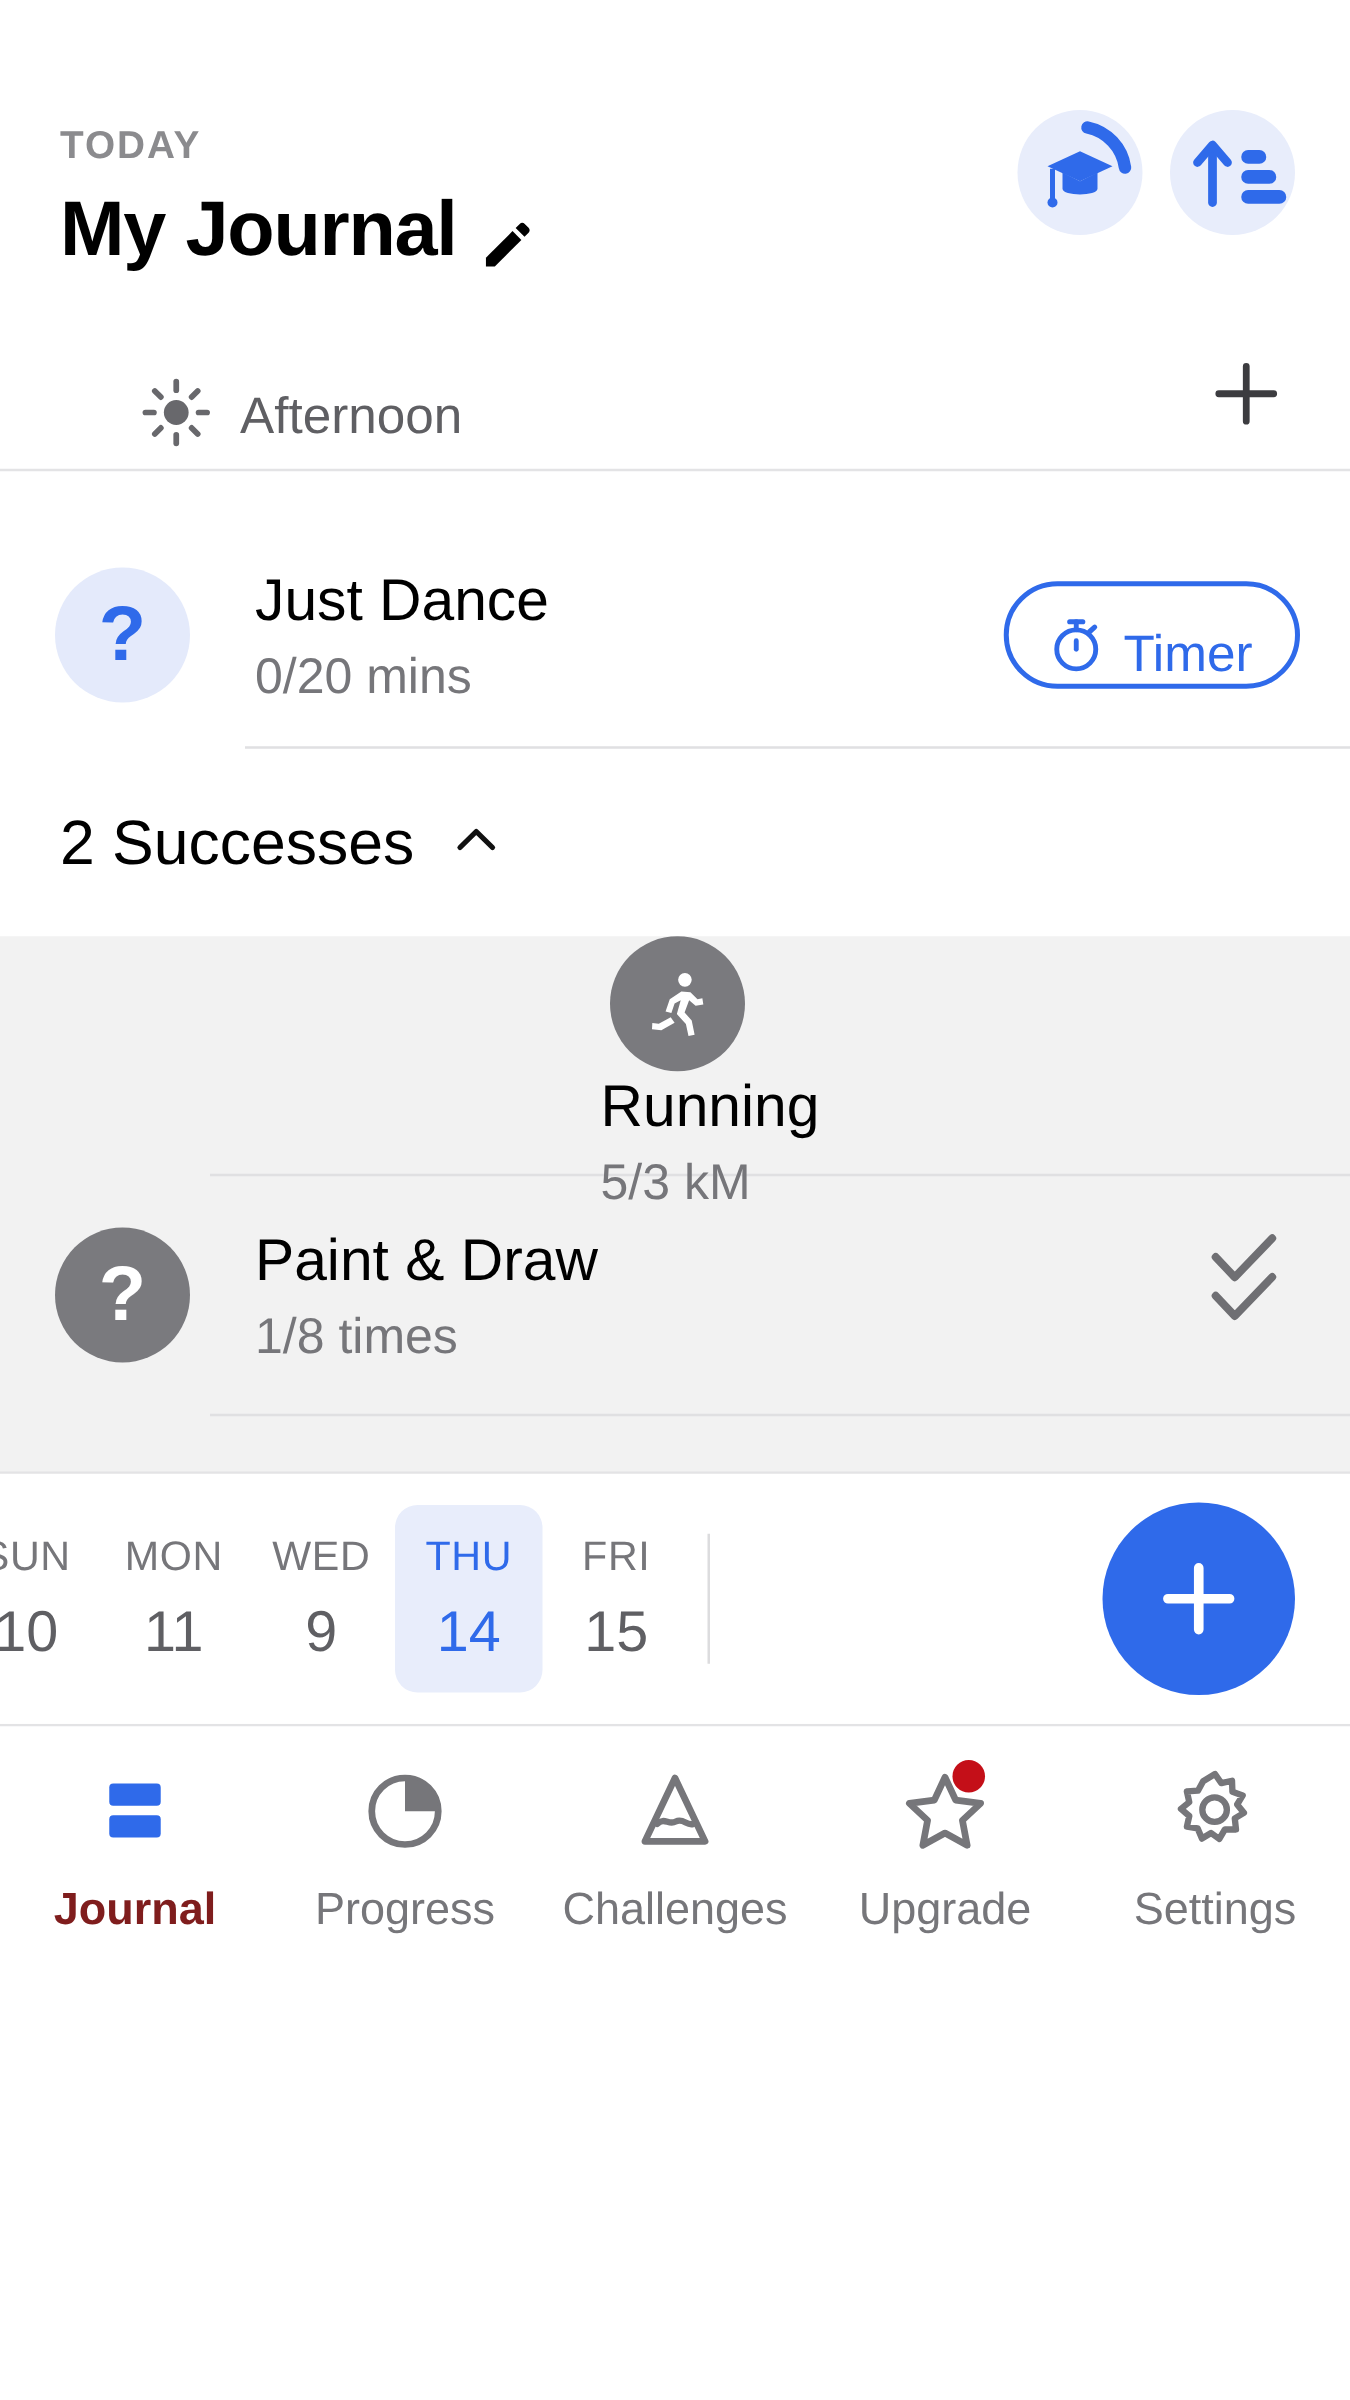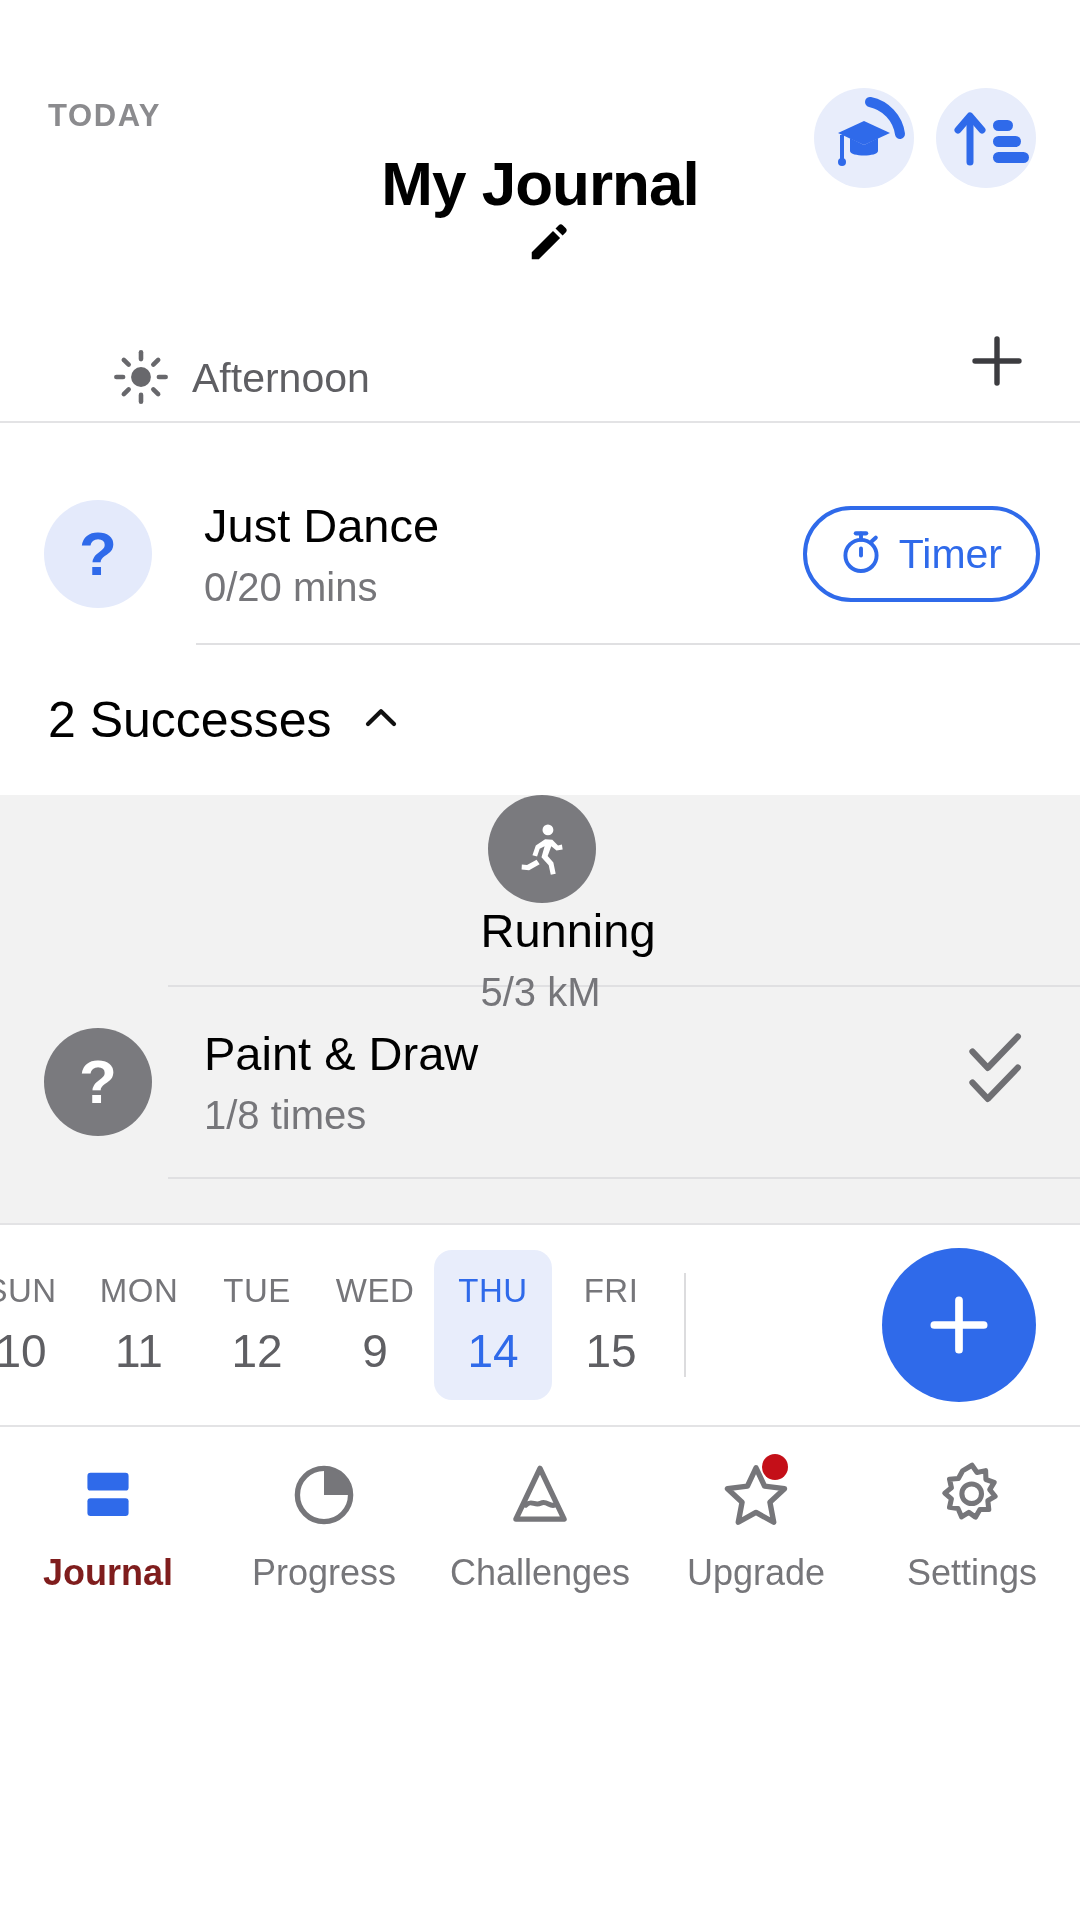--- a/index.html
+++ b/index.html
@@ -14,21 +14,21 @@
 
   
   .statusbar { height:70px; width:100%; background:#ffffff; flex:none; }
 
   
   .header { flex:none; padding:0 48px; position:relative; }
   .today-label {
     font-size:31px; font-weight:bold; color:#8b8b8e;
     letter-spacing:1.6px; margin-top:28px;
   }
-  .title-row { display:flex; align-items:center; margin-top:14px;flex-direction:column; }
+  .title-row { display:flex; align-items:flex-end; margin-top:14px; }
   .title-text { font-size:62px; font-weight:bold; color:#000000; letter-spacing:-1px; }
   .pencil-icon { margin-left:18px; display:flex; align-items:center; }
 
   .header-actions {
     position:absolute; right:44px; top:18px;
     display:flex; align-items:center; gap:22px;
   }
   .circle-btn {
     width:100px; height:100px; border-radius:50%;
     background:#e8edfb; display:flex; align-items:center; justify-content:center;
@@ -67,21 +67,21 @@
   .avatar.light { background:#e4eafb; }
   .avatar.gray  { background:#7a7a7e; }
   .avatar-q { font-size:62px; font-weight:bold; color:#2f6aea; line-height:1; }
   .avatar-q.white { color:#ffffff; }
   .habit-texts { margin-left:52px; display:flex; flex-direction:column; gap:12px; }
   .habit-name { font-size:47px; color:#000000; }
   .habit-sub  { font-size:40px; color:#76767a; }
 
   .timer-btn {
     margin-left:auto; border:4px solid #2f6aea; border-radius:60px;
-    height:96px; display:flex; align-items:center; gap:12px;
+    height:86px; display:flex; align-items:flex-end; gap:12px;
     padding:0 34px 0 28px; background:#ffffff;
   }
   .timer-label { font-size:41px; color:#2f6aea; }
   .check-btn { margin-left:auto; width:90px; height:90px;
     display:flex; align-items:center; justify-content:center; }
 
   .inner-divider {
     height:2px; background:#e0e0e2; margin-left:196px; margin-right:0;
   }
   .inner-divider.inset { margin-left:168px; margin-right:0; }
@@ -288,24 +288,20 @@
     <div class="days" style="margin-left:-38px;">
       <div class="day">
         <span class="day-name">SUN</span>
         <span class="day-num">10</span>
       </div>
       <div class="day">
         <span class="day-name">MON</span>
         <span class="day-num">11</span>
       </div>
       <div class="day">
-        <span class="day-name">TUE</span>
-        <span class="day-num">12</span>
-      </div>
-      <div class="day">
         <span class="day-name">WED</span>
         <span class="day-num">9</span>
       </div>
       <div class="day selected">
         <span class="day-name">THU</span>
         <span class="day-num">14</span>
       </div>
       <div class="day">
         <span class="day-name">FRI</span>
         <span class="day-num">15</span>

